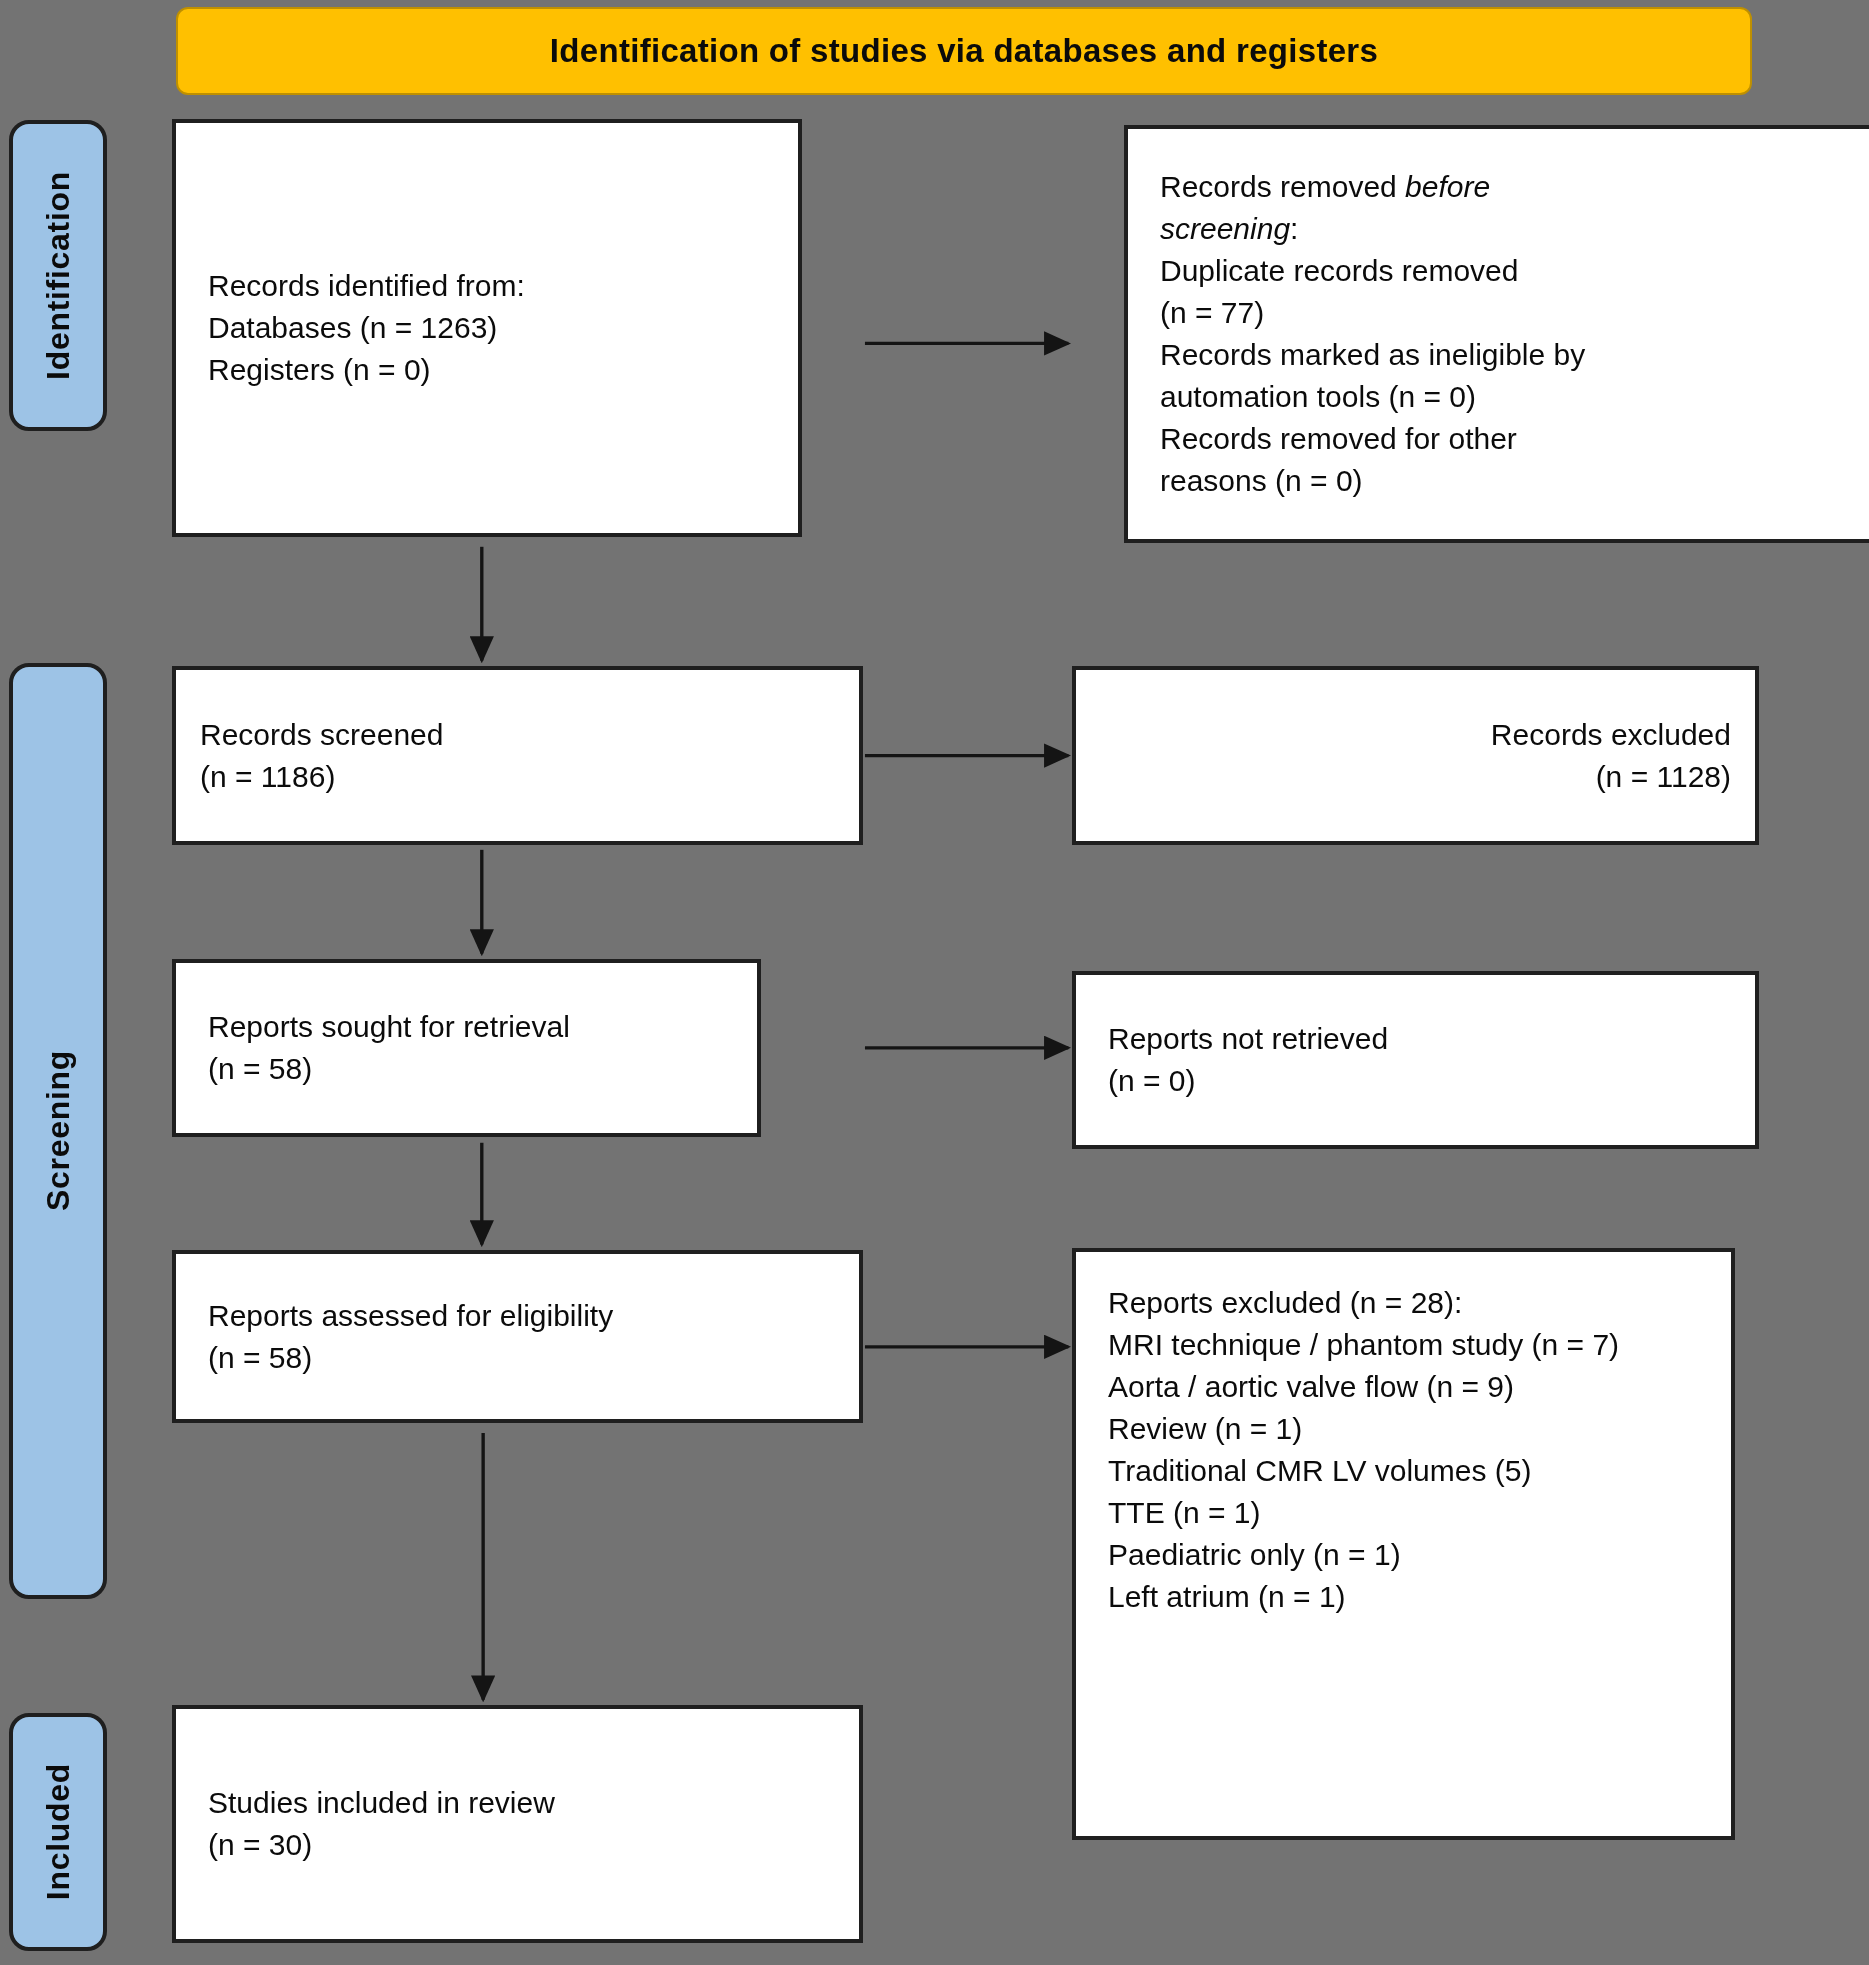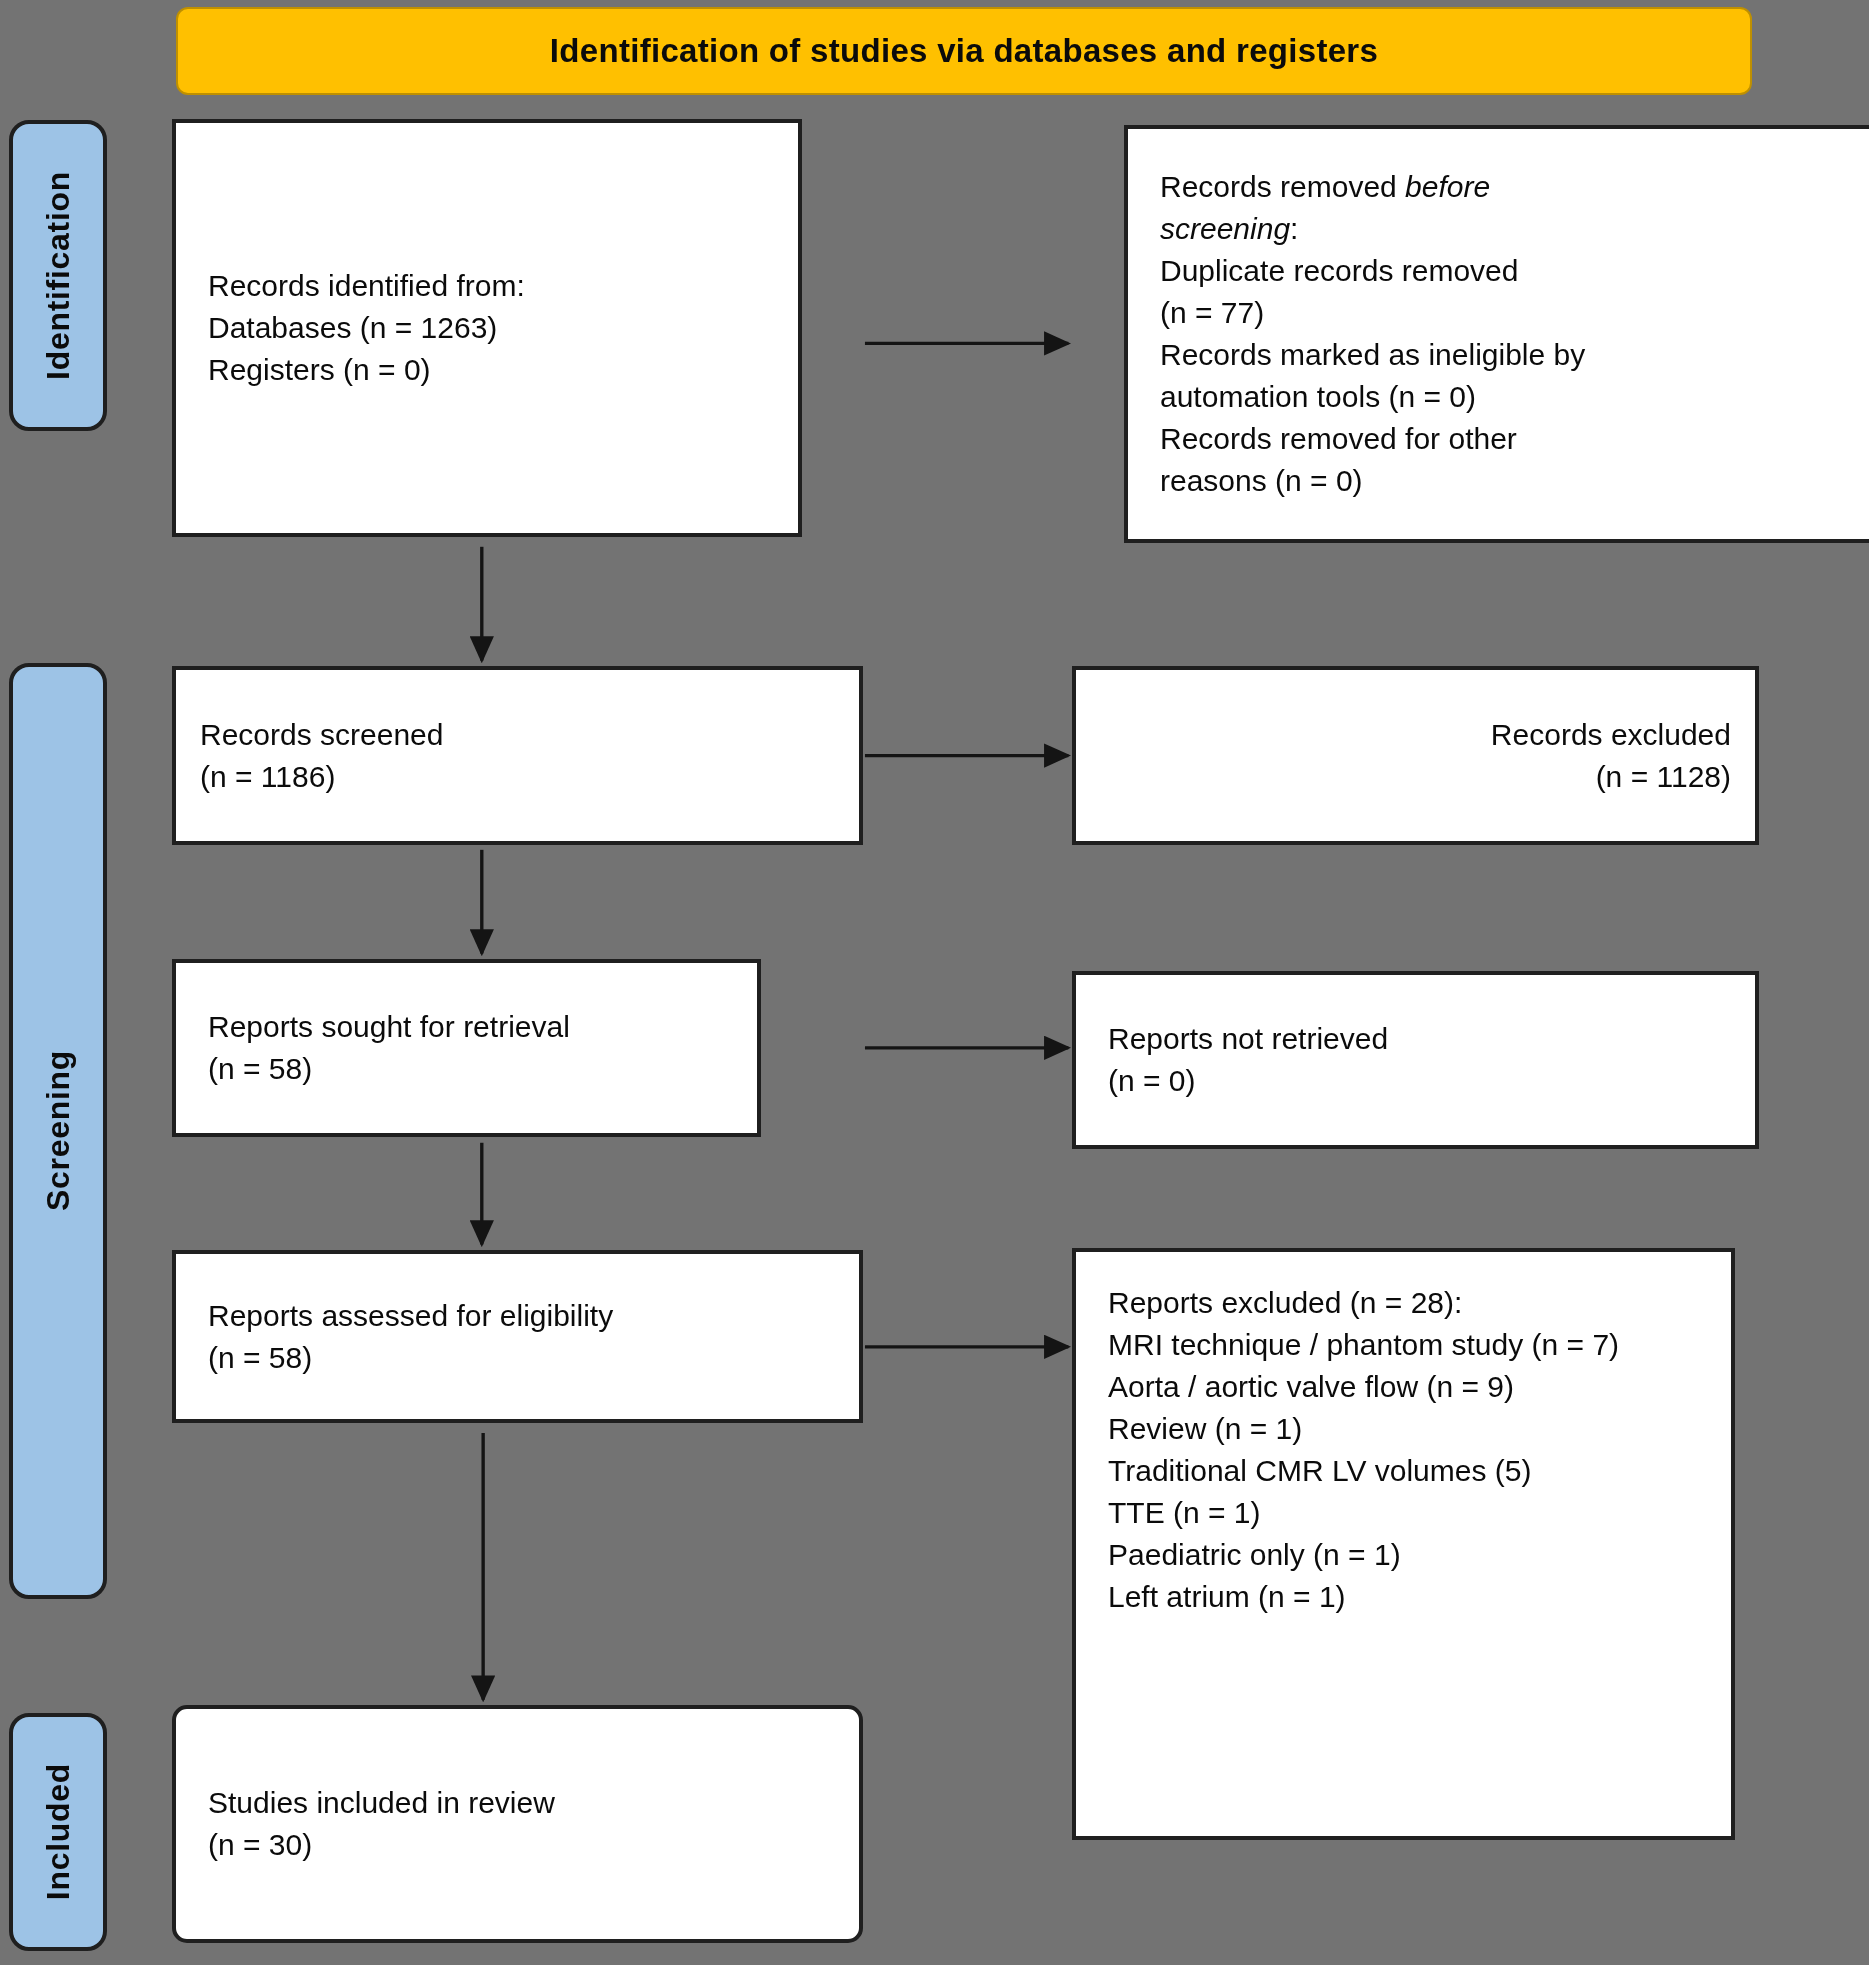--- a/index.html
+++ b/index.html
@@ -99,21 +99,21 @@
   <div class="box" style="left:172px; top:959px; width:589px; height:178px;">
     <div class="line">Reports sought for retrieval</div>
     <div class="line">(n = 58)</div>
   </div>
 
   <div class="box" style="left:172px; top:1250px; width:691px; height:173px;">
     <div class="line">Reports assessed for eligibility</div>
     <div class="line">(n = 58)</div>
   </div>
 
-  <div class="box" style="left:172px; top:1705px; width:691px; height:238px;border-radius:15px;">
+  <div class="box" style="left:172px; top:1705px; width:691px; height:238px;">
     <div class="line">Studies included in review</div>
     <div class="line">(n = 30)</div>
   </div>
 
   <div class="box" style="left:1124px; top:125px; width:796px; height:418px;">
     <div class="line"><span>Records removed </span><em>before</em></div>
     <div class="line"><em>screening</em><span>:</span></div>
     <div class="line">Duplicate records removed</div>
     <div class="line">(n = 77)</div>
     <div class="line">Records marked as ineligible by</div>

